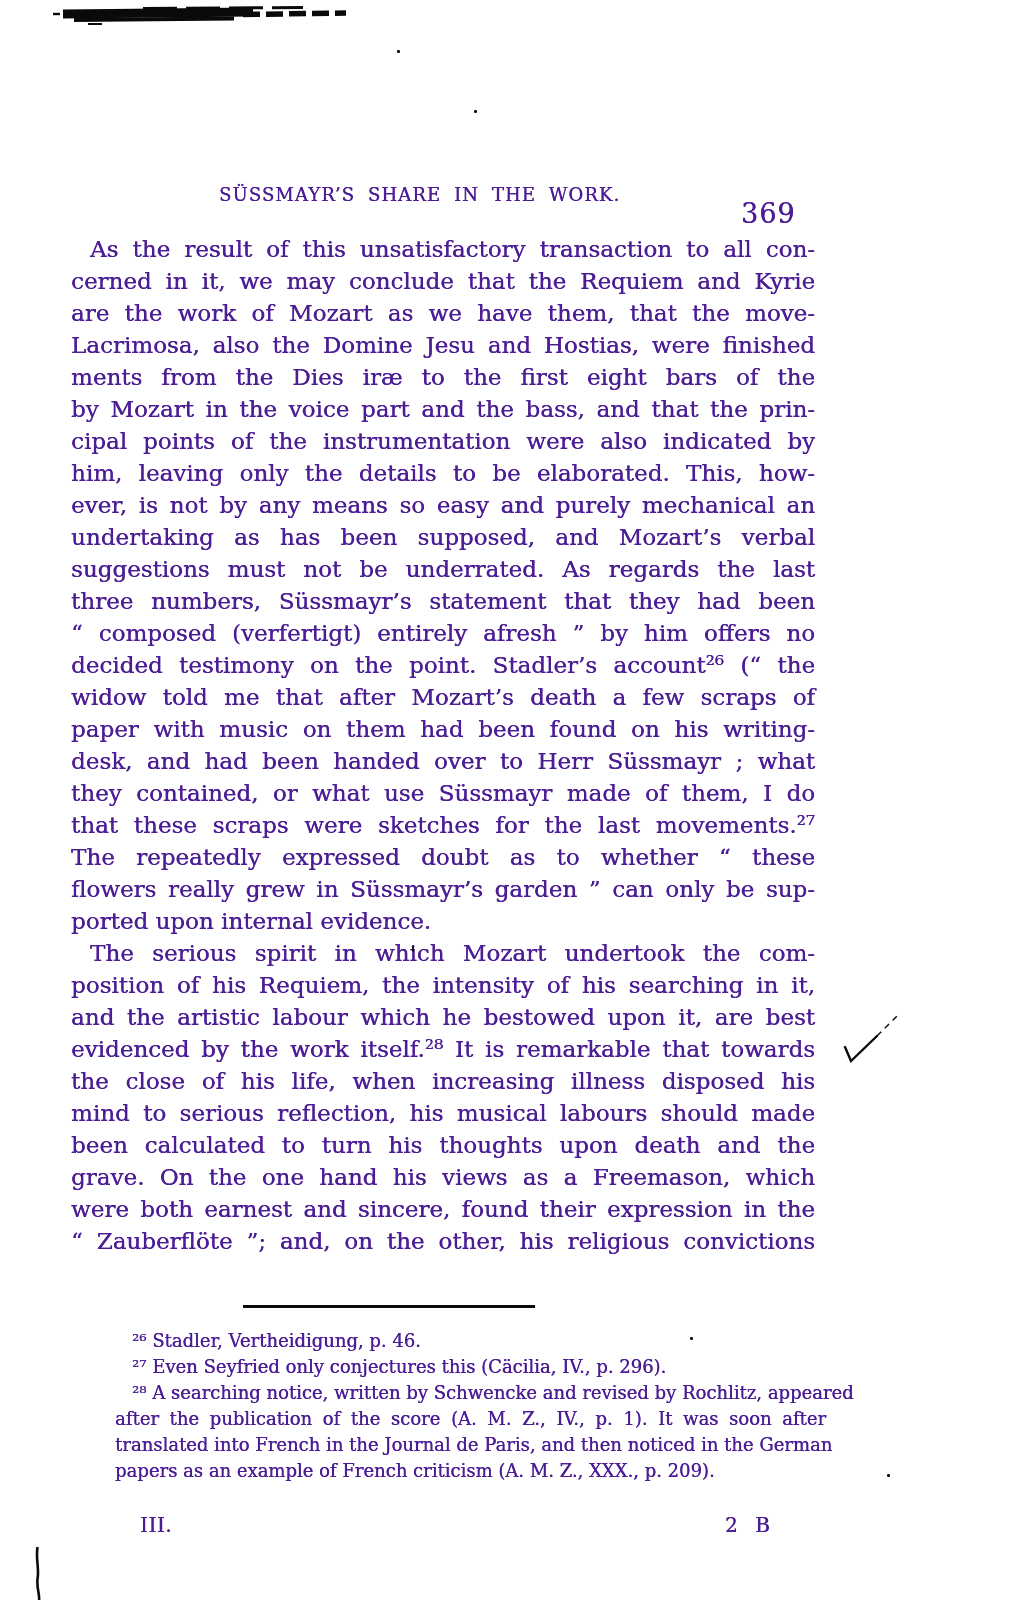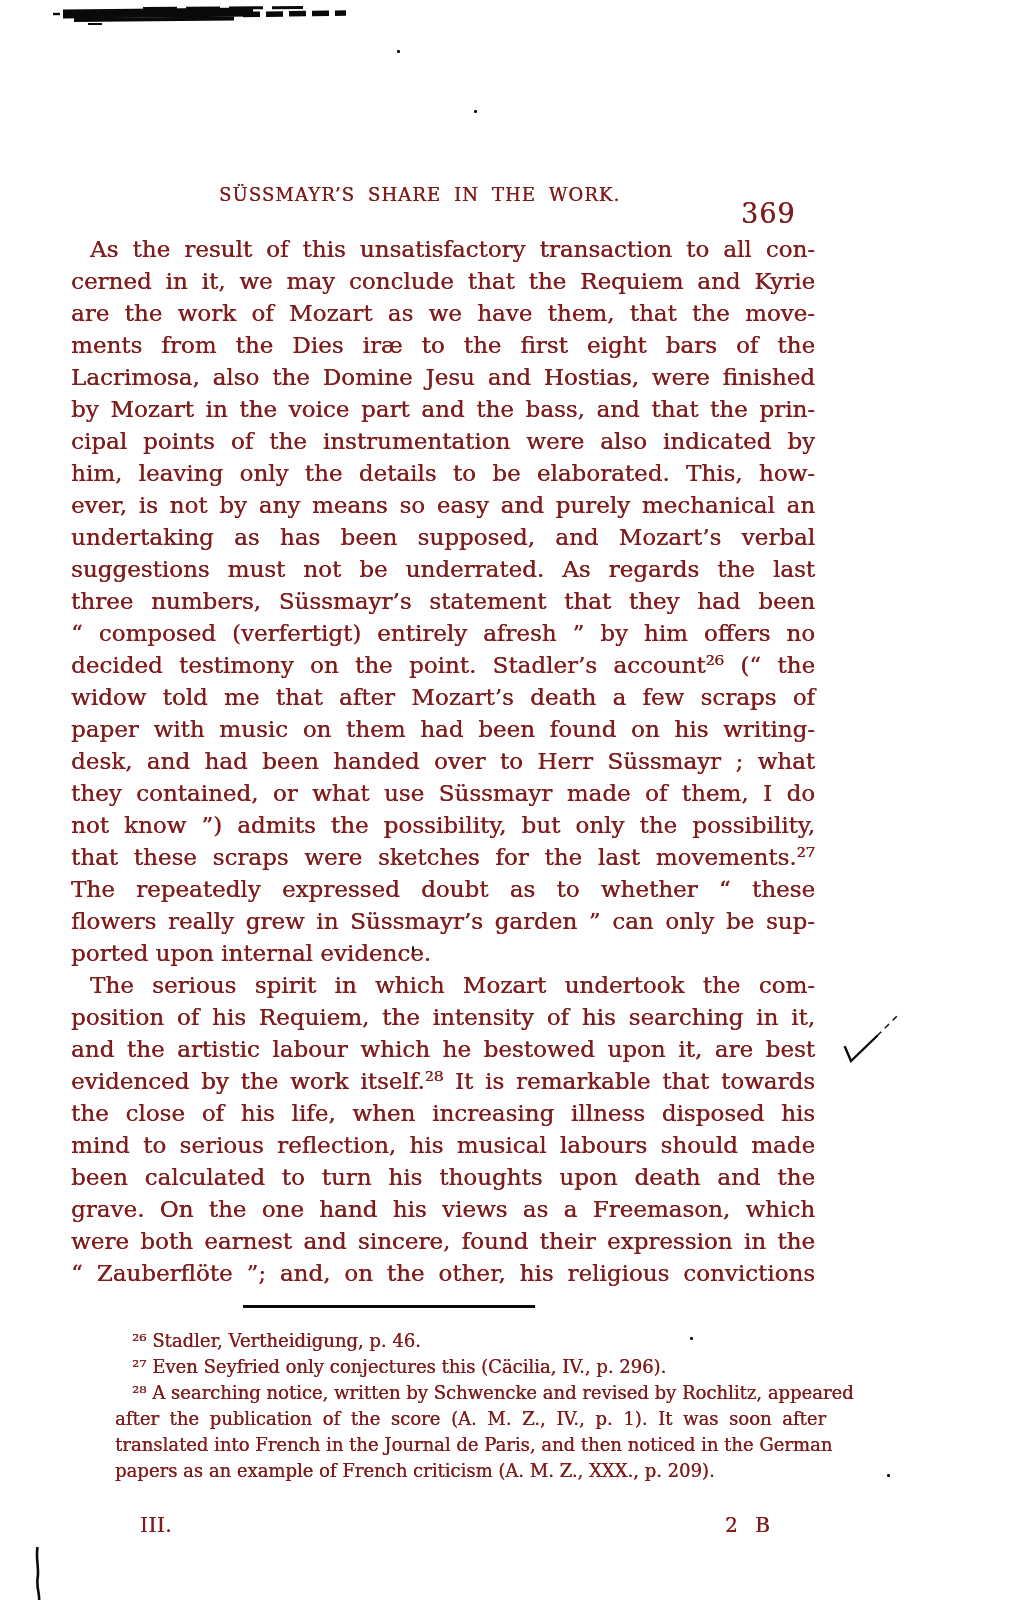--- a/index.html
+++ b/index.html
@@ -1,18 +1,18 @@
 <!DOCTYPE html>
 <html><head>
 <meta charset="utf-8">
 <style>
   html,body{margin:0;padding:0;background:#fff;}
   .page{
     position:relative;width:1034px;height:1600px;background:#ffffff;
-    font-family:"DejaVu Serif", serif;color:#7f1d1d;overflow:hidden;
+    font-family:"DejaVu Serif", serif;color:#4c1d95;overflow:hidden;
   }
   .txt{text-shadow:0.35px 0 0 currentColor;}
   
   .head-title{position:absolute;left:219px;top:184px;font-size:18px;
     letter-spacing:1.1px;word-spacing:6px;white-space:nowrap;}
   .page-number{position:absolute;left:741px;top:174px;font-size:27px;letter-spacing:1px;margin-top:24px;}
   
   .body-col{position:absolute;left:71px;top:233px;width:744px;font-size:23px;}
   .line{height:32px;line-height:32px;text-align:justify;text-align-last:justify;
     text-shadow:0.35px 0 0 currentColor;white-space:nowrap;overflow:visible;}
@@ -48,36 +48,35 @@
     <path d="M40,21 h14" stroke="#0a0a0a" stroke-width="2" fill="none"></path>
   </svg>
 
   <div class="head-title txt">SÜSSMAYR’S SHARE IN THE WORK.</div>
   <div class="page-number txt">369</div>
 
   <div class="body-col">
     <div class="line ind">As the result of this unsatisfactory transaction to all con-</div>
     <div class="line">cerned in it, we may conclude that the Requiem and Kyrie</div>
     <div class="line">are the work of Mozart as we have them, that the move-</div>
+    <div class="line">Lacrimosa, also the Domine Jesu and Hostias, were finished</div>
     <div class="line">ments from the Dies iræ to the first eight bars of the</div>
-    <div class="line">Lacrimosa, also the Domine Jesu and Hostias, were finished</div>
     <div class="line">by Mozart in the voice part and the bass, and that the prin-</div>
     <div class="line">cipal points of the instrumentation were also indicated by</div>
     <div class="line">him, leaving only the details to be elaborated. This, how-</div>
     <div class="line">ever, is not by any means so easy and purely mechanical an</div>
     <div class="line">undertaking as has been supposed, and Mozart’s verbal</div>
     <div class="line">suggestions must not be underrated. As regards the last</div>
     <div class="line">three numbers, Süssmayr’s statement that they had been</div>
     <div class="line">“ composed (verfertigt) entirely afresh ” by him offers no</div>
     <div class="line">decided testimony on the point. Stadler’s account²⁶ (“ the</div>
     <div class="line">widow told me that after Mozart’s death a few scraps of</div>
     <div class="line">paper with music on them had been found on his writing-</div>
     <div class="line">desk, and had been handed over to Herr Süssmayr ; what</div>
     <div class="line">they contained, or what use Süssmayr made of them, I do</div>
-    <div class="line">not know ”) admits the possibility, but only the possibility,</div>
     <div class="line">that these scraps were sketches for the last movements.²⁷</div>
     <div class="line">The repeatedly expressed doubt as to whether “ these</div>
     <div class="line">flowers really grew in Süssmayr’s garden ” can only be sup-</div>
     <div class="line end">ported upon internal evidence.</div>
     <div class="line ind">The serious spirit in which Mozart undertook the com-</div>
     <div class="line">position of his Requiem, the intensity of his searching in it,</div>
     <div class="line">and the artistic labour which he bestowed upon it, are best</div>
     <div class="line">evidenced by the work itself.²⁸ It is remarkable that towards</div>
     <div class="line">the close of his life, when increasing illness disposed his</div>
     <div class="line">mind to serious reflection, his musical labours should made</div>

